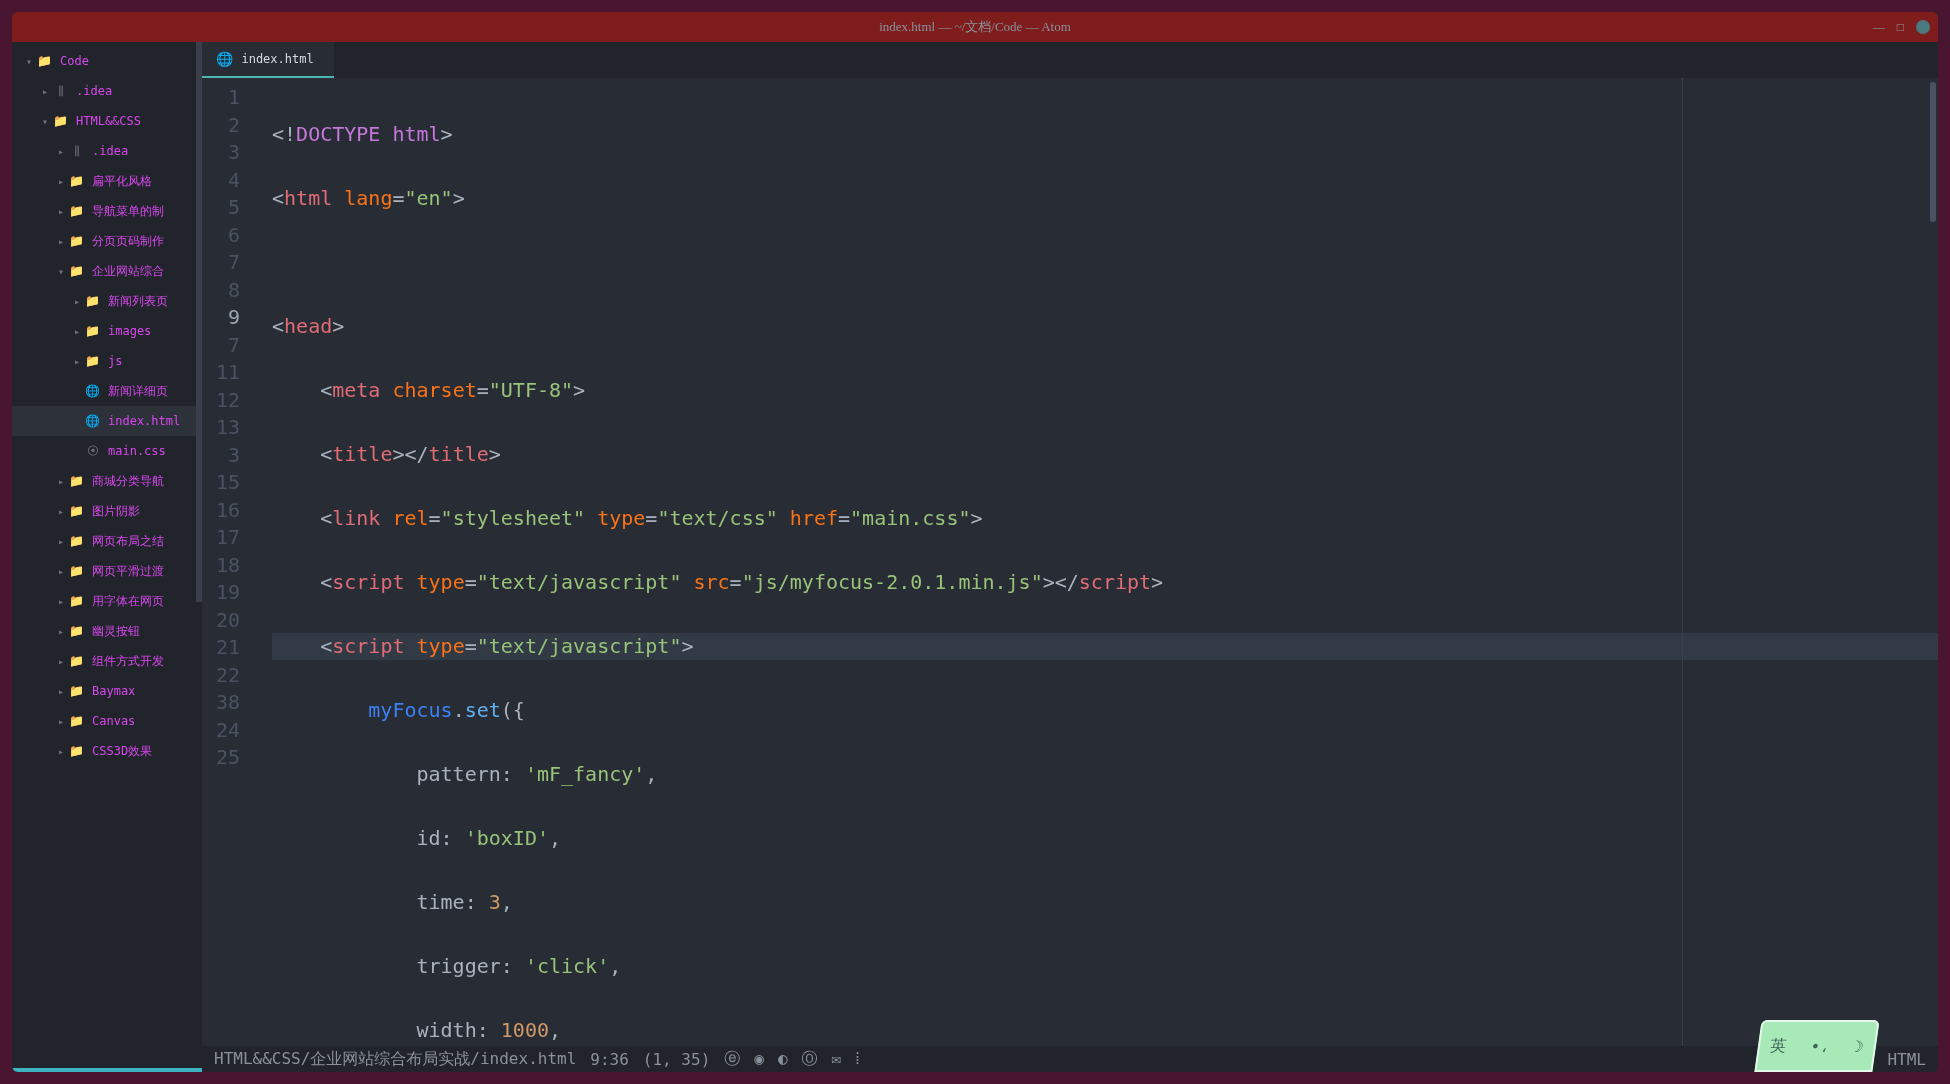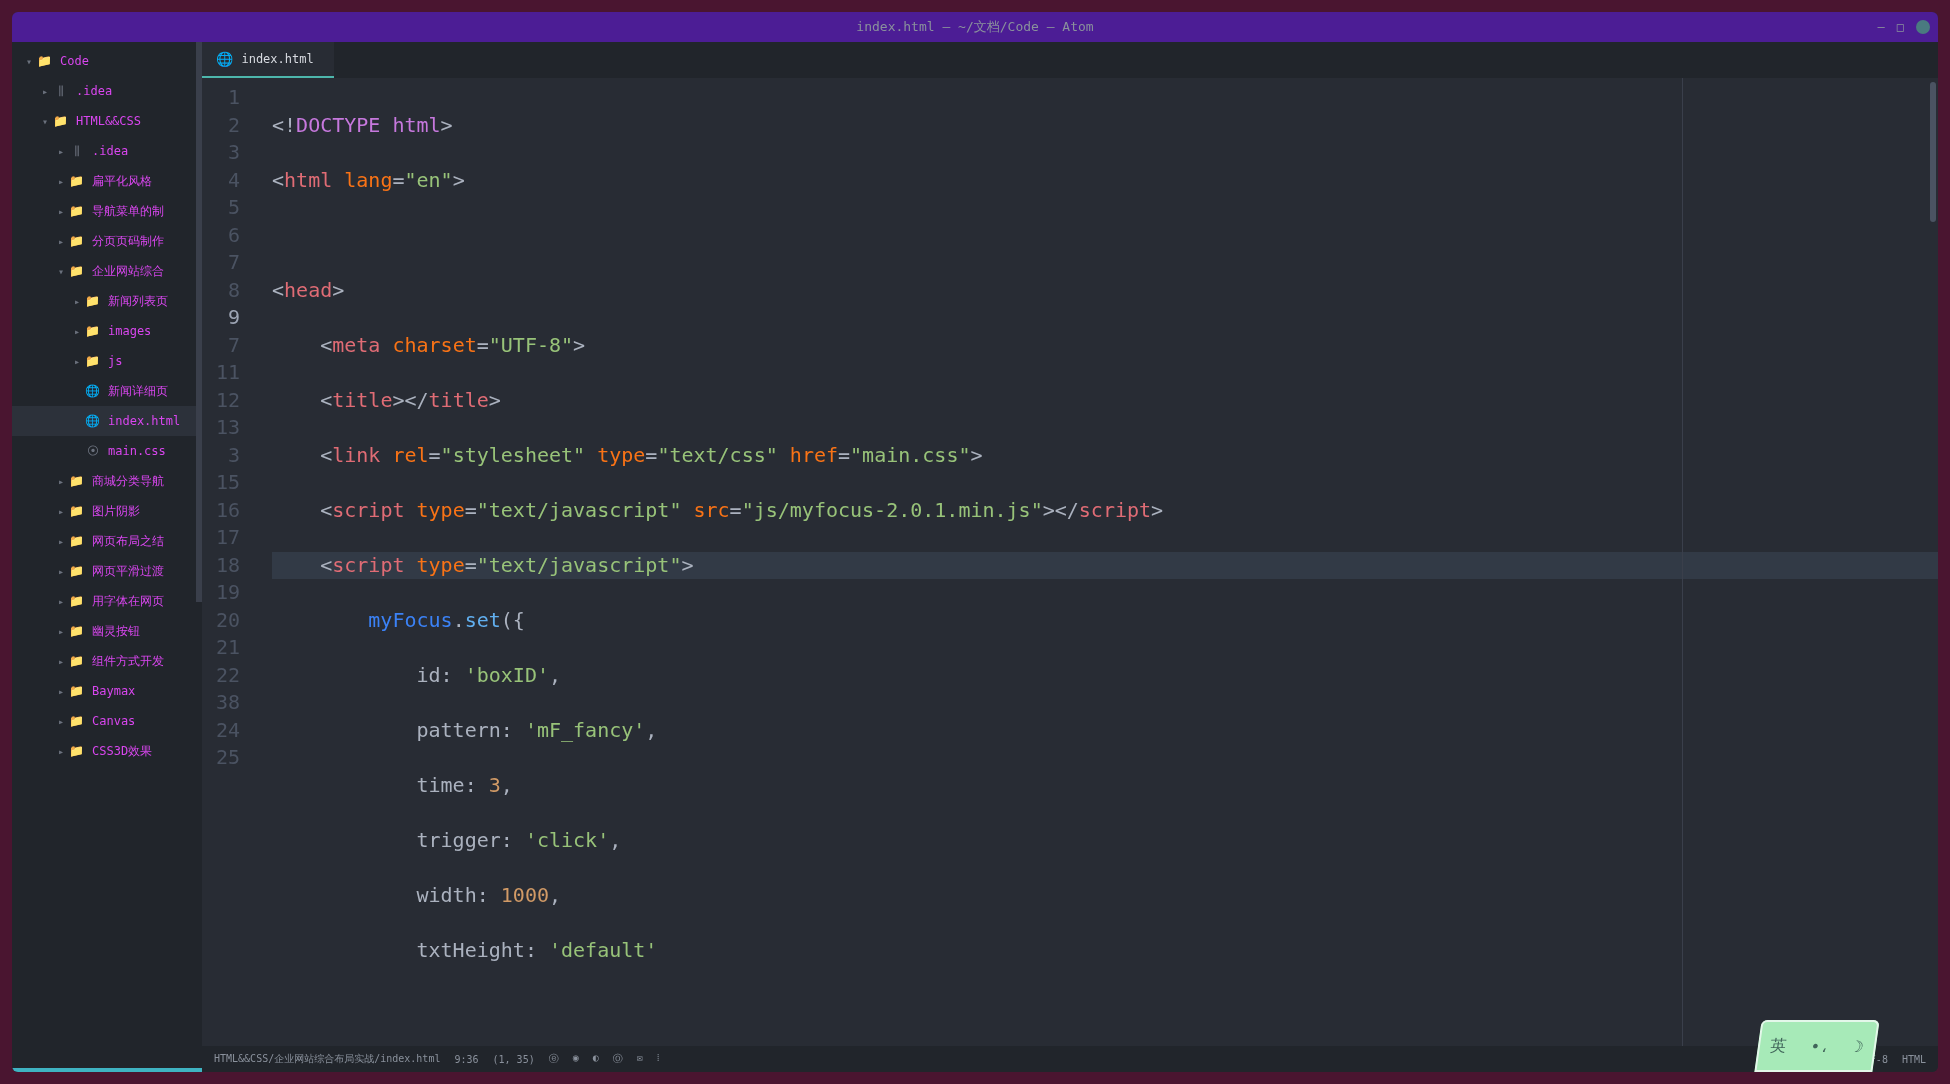--- a/index.html
+++ b/index.html
@@ -17,27 +17,28 @@
   left: 12px; top: 12px;
   width: 1926px; height: 1060px;
   background: #282c34;
   border-radius: 6px;
   display: flex;
   flex-direction: column;
   overflow: hidden;
 }
 .titlebar {
   height: 30px;
-  background: #4c1d95;
+  background: #7f1d1d;
   display: flex;
   align-items: center;
   justify-content: center;
   position: relative;
   color: #8a919c;
   font-size: 13px;
+  font-family: Liberation Serif, serif;
 }
 .titlebar .controls {
   position: absolute;
   right: 8px;
   display: flex;
   gap: 12px;
   align-items: center;
 }
 .titlebar .controls span {
   color: #8a919c;
@@ -152,21 +153,21 @@
 }
 .gutter .ln { padding-right: 18px; }
 .gutter .ln.active { color: #9da5b4; }
 .code {
   flex: 1;
   padding-top: 6px;
   padding-left: 14px;
   white-space: pre;
   color: #abb2bf;
 }
-.code .line { height: 27.5px; }
+.code .line { height: 27.5px; margin-top: 9px; }
 .code .line.hl { background: rgba(99,123,156,0.18); }
 .punc  { color: #abb2bf; }
 .brack { color: #abb2bf; }
 .tag   { color: #e06c75; }
 .attr  { color: #f97316; }
 .str   { color: #98c379; }
 .key   { color: #abb2bf; }
 .num   { color: #d19a66; }
 .ident { color: #3b82f6; }
 .fn    { color: #61afef; }
@@ -191,21 +192,21 @@
   background: #4b5362;
   border-radius: 3px;
 }
 .statusbar {
   height: 26px;
   background: #21252b;
   display: flex;
   align-items: center;
   justify-content: space-between;
   padding: 0 12px;
-  font-size: 10px;
+  font-size: 16px;
   color: #8a919c;
 }
 .statusbar .left { display: flex; gap: 14px; align-items: center; }
 .statusbar .right { display: flex; gap: 14px; align-items: center; }
 .statusbar .icons { display: flex; gap: 14px; }
 .ime-widget {
   position: absolute;
   right: 74px;
   bottom: 12px;
   width: 118px;
@@ -412,22 +413,22 @@
 <div class="line"><span class="brack">&lt;!</span><span class="dt">DOCTYPE html</span><span class="brack">&gt;</span></div>
 <div class="line"><span class="brack">&lt;</span><span class="tag">html</span> <span class="attr">lang</span><span class="punc">=</span><span class="str">"en"</span><span class="brack">&gt;</span></div>
 <div class="line"></div>
 <div class="line"><span class="brack">&lt;</span><span class="tag">head</span><span class="brack">&gt;</span></div>
 <div class="line">    <span class="brack">&lt;</span><span class="tag">meta</span> <span class="attr">charset</span><span class="punc">=</span><span class="str">"UTF-8"</span><span class="brack">&gt;</span></div>
 <div class="line">    <span class="brack">&lt;</span><span class="tag">title</span><span class="brack">&gt;&lt;/</span><span class="tag">title</span><span class="brack">&gt;</span></div>
 <div class="line">    <span class="brack">&lt;</span><span class="tag">link</span> <span class="attr">rel</span><span class="punc">=</span><span class="str">"stylesheet"</span> <span class="attr">type</span><span class="punc">=</span><span class="str">"text/css"</span> <span class="attr">href</span><span class="punc">=</span><span class="str">"main.css"</span><span class="brack">&gt;</span></div>
 <div class="line">    <span class="brack">&lt;</span><span class="tag">script</span> <span class="attr">type</span><span class="punc">=</span><span class="str">"text/javascript"</span> <span class="attr">src</span><span class="punc">=</span><span class="str">"js/myfocus-2.0.1.min.js"</span><span class="brack">&gt;&lt;/</span><span class="tag">script</span><span class="brack">&gt;</span></div>
 <div class="line hl">    <span class="brack">&lt;</span><span class="tag">script</span> <span class="attr">type</span><span class="punc">=</span><span class="str">"text/javascript"</span><span class="brack">&gt;</span></div>
 <div class="line">        <span class="ident">myFocus</span><span class="punc">.</span><span class="fn">set</span><span class="punc">({</span></div>
+<div class="line">            <span class="key">pattern</span><span class="punc">: </span><span class="str">'mF_fancy'</span><span class="punc">,</span></div>
 <div class="line">            <span class="key">id</span><span class="punc">: </span><span class="str">'boxID'</span><span class="punc">,</span></div>
-<div class="line">            <span class="key">pattern</span><span class="punc">: </span><span class="str">'mF_fancy'</span><span class="punc">,</span></div>
 <div class="line">            <span class="key">time</span><span class="punc">: </span><span class="num">3</span><span class="punc">,</span></div>
 <div class="line">            <span class="key">trigger</span><span class="punc">: </span><span class="str">'click'</span><span class="punc">,</span></div>
 <div class="line">            <span class="key">width</span><span class="punc">: </span><span class="num">1000</span><span class="punc">,</span></div>
 <div class="line">            <span class="key">txtHeight</span><span class="punc">: </span><span class="str">'default'</span></div>
 
 
 
 
 
 

